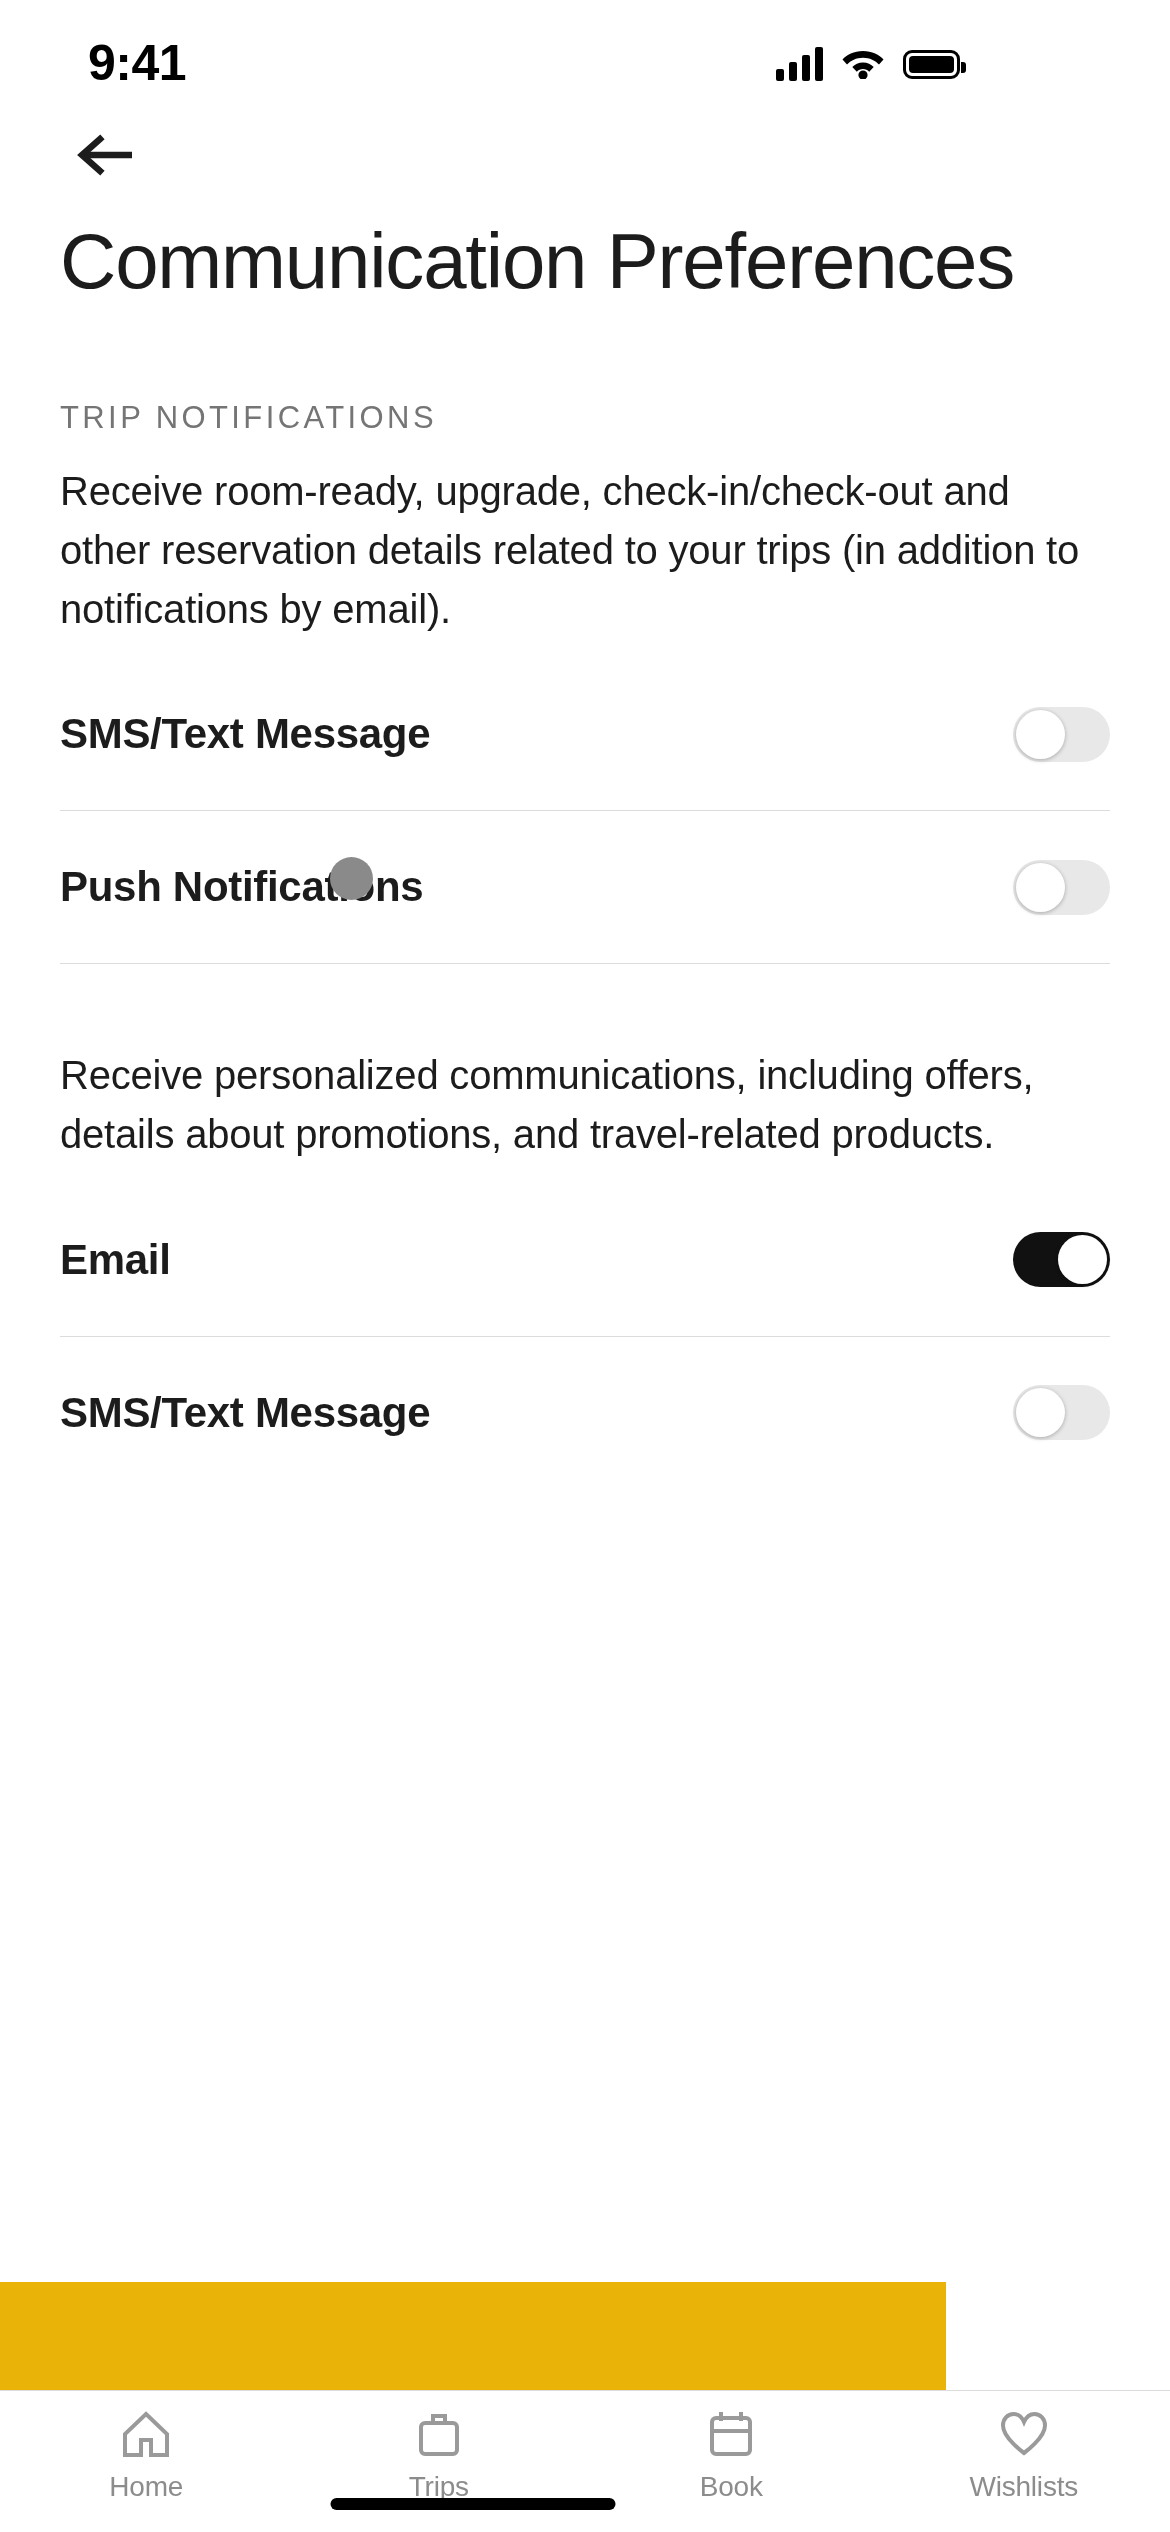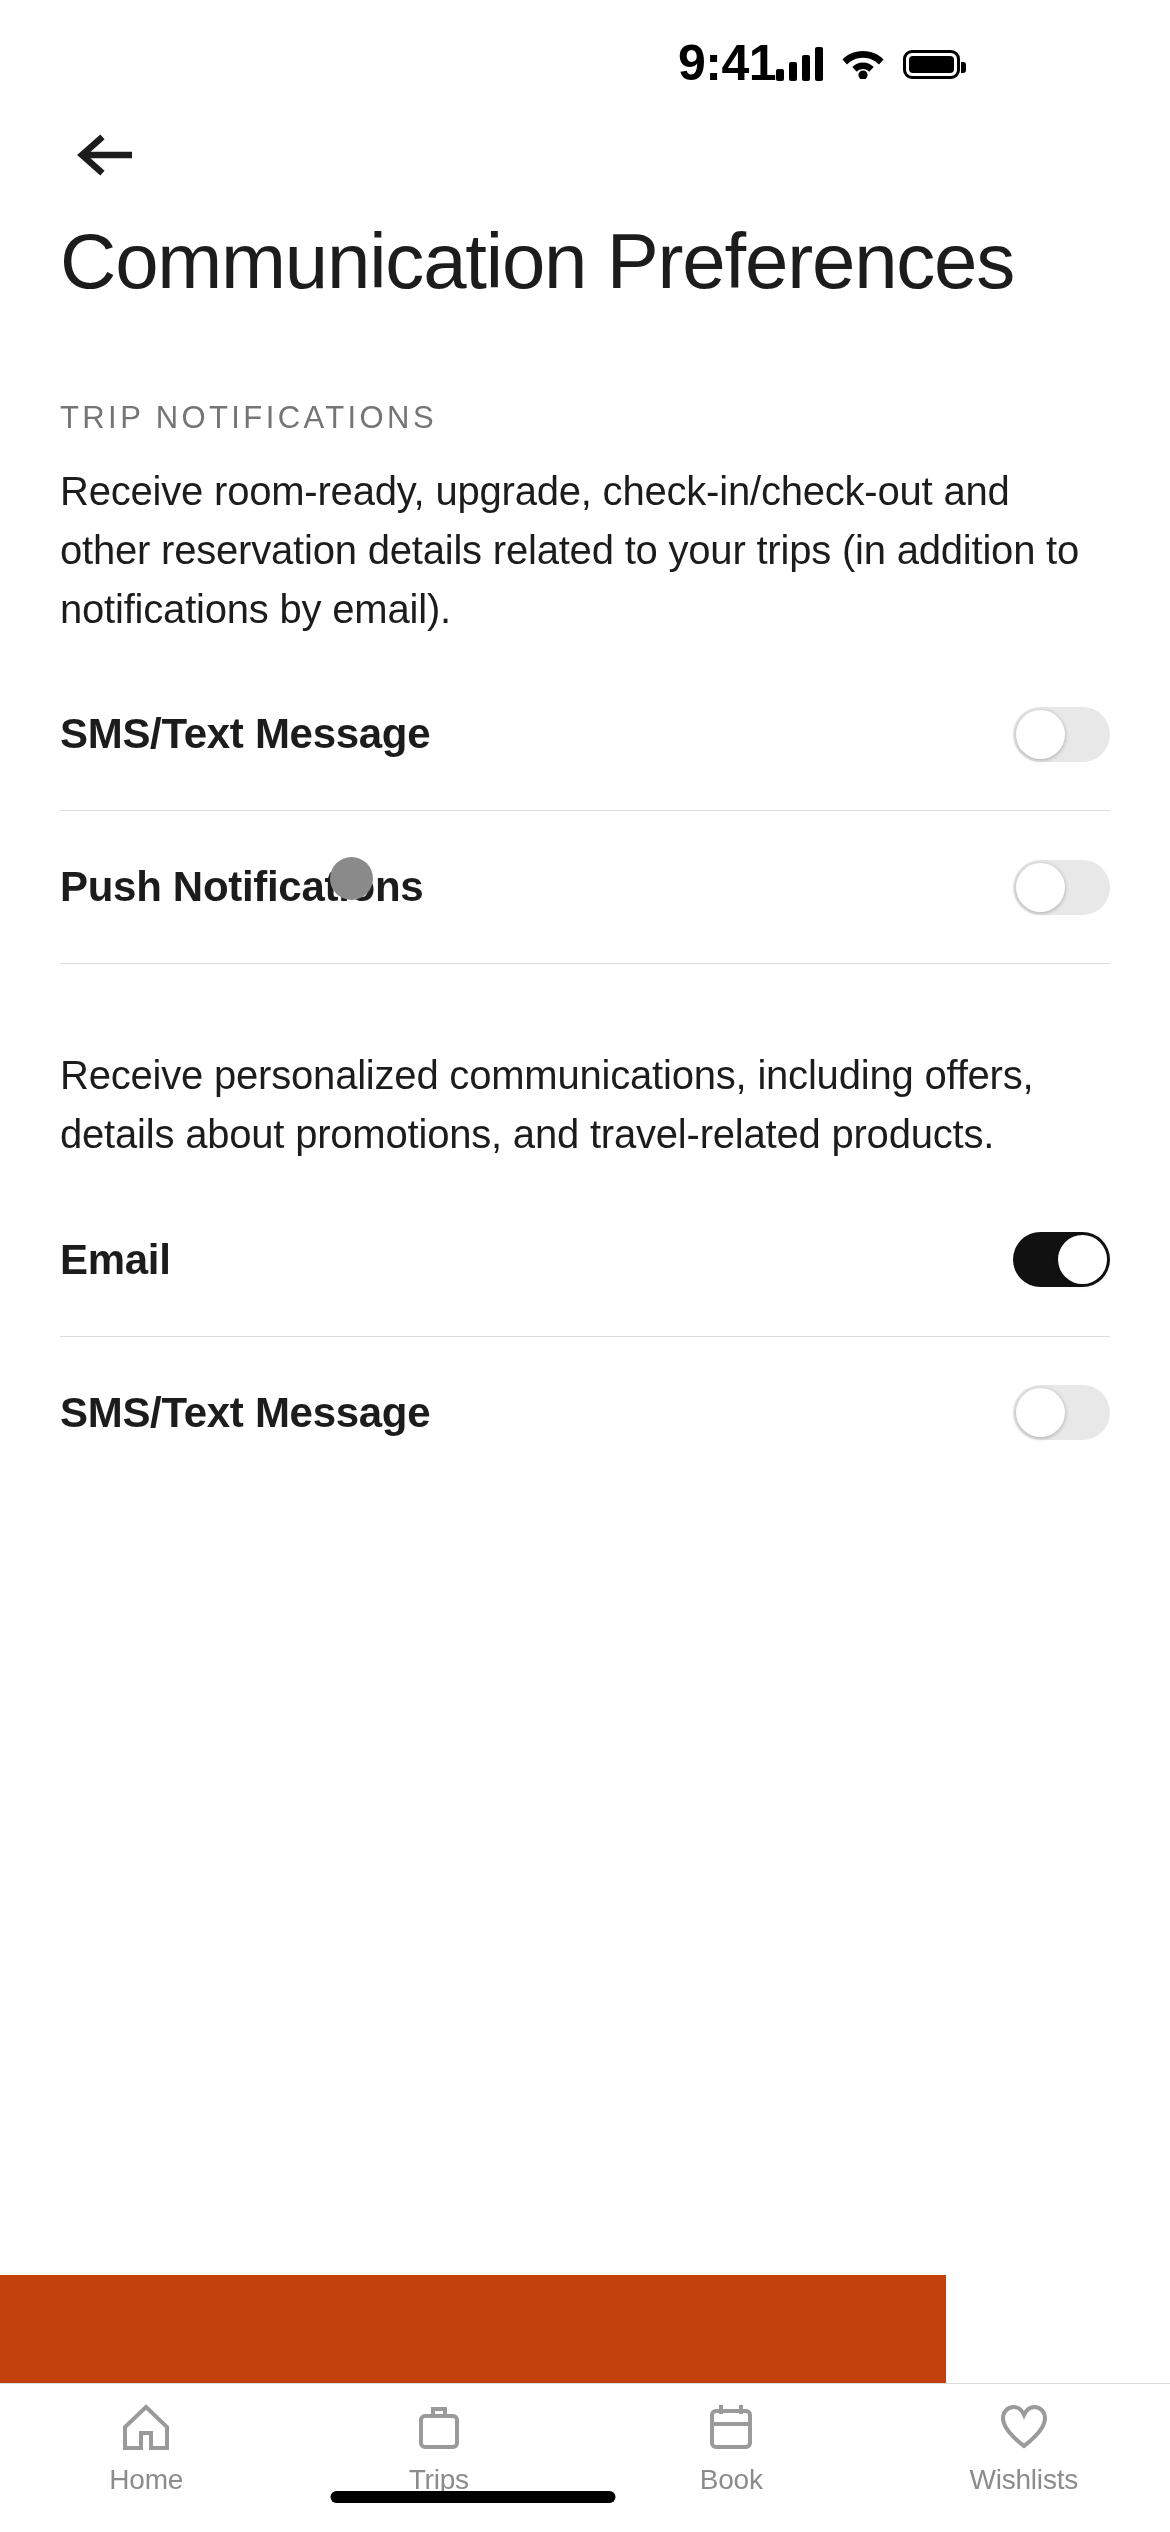--- a/index.html
+++ b/index.html
@@ -7,21 +7,21 @@
     width:1170px; height:2532px;
     background:#ffffff;
     font-family:"Liberation Sans", sans-serif;
     overflow:hidden;
   }
   #screen { position:relative; width:1170px; height:2532px; background:#fff; }
 
   
   #status-bar {
     position:absolute; top:0; left:0; width:1048px; height:100px;
-    display:flex; align-items:center; justify-content:flex-end;
+    display:flex; align-items:center; justify-content:space-between;
     padding:16px 88px 0 88px;
   }
   #status-time {
     font-size:50px; font-weight:700; color:#000; letter-spacing:-0.5px;
     margin-top:10px;
   }
   #status-icons { display:flex; align-items:center; gap:18px; margin-top:12px; }
   .sig-bars { display:flex; align-items:flex-end; gap:5px; height:34px; }
   .sig-bars i { display:block; width:8px; background:#000; border-radius:2px; }
   .sig-bars i:nth-child(1){ height:12px; }
@@ -112,21 +112,21 @@
   .tab .tab-label { font-size:28px; color:#8c8c8c; letter-spacing:-0.2px; }
   .tab.active .tab-label { color:#111; font-weight:700; }
   #tab-indicator {
     position:absolute; top:-6px; right:0; width:140px; height:9px;
     background:#f0926a; border-radius:5px;
   }
   #home-indicator {
     position:absolute; bottom:22px; left:50%; transform:translateX(-50%);
     width:285px; height:12px; background:#000; border-radius:6px;
   }
-  #tab-bar-wrap { position:absolute; bottom:7px; left:0; width:946px; height:250px; background:#c2410c; }
+  #tab-bar-wrap { position:absolute; bottom:0; left:0; width:946px; height:250px; background:#eab308; }
 </style>
 </head>
 <body>
 
 <div id="screen">
 
   <div id="status-bar">
     <div id="status-time">9:41</div>
     <div id="status-icons">
       <span class="sig-bars">

